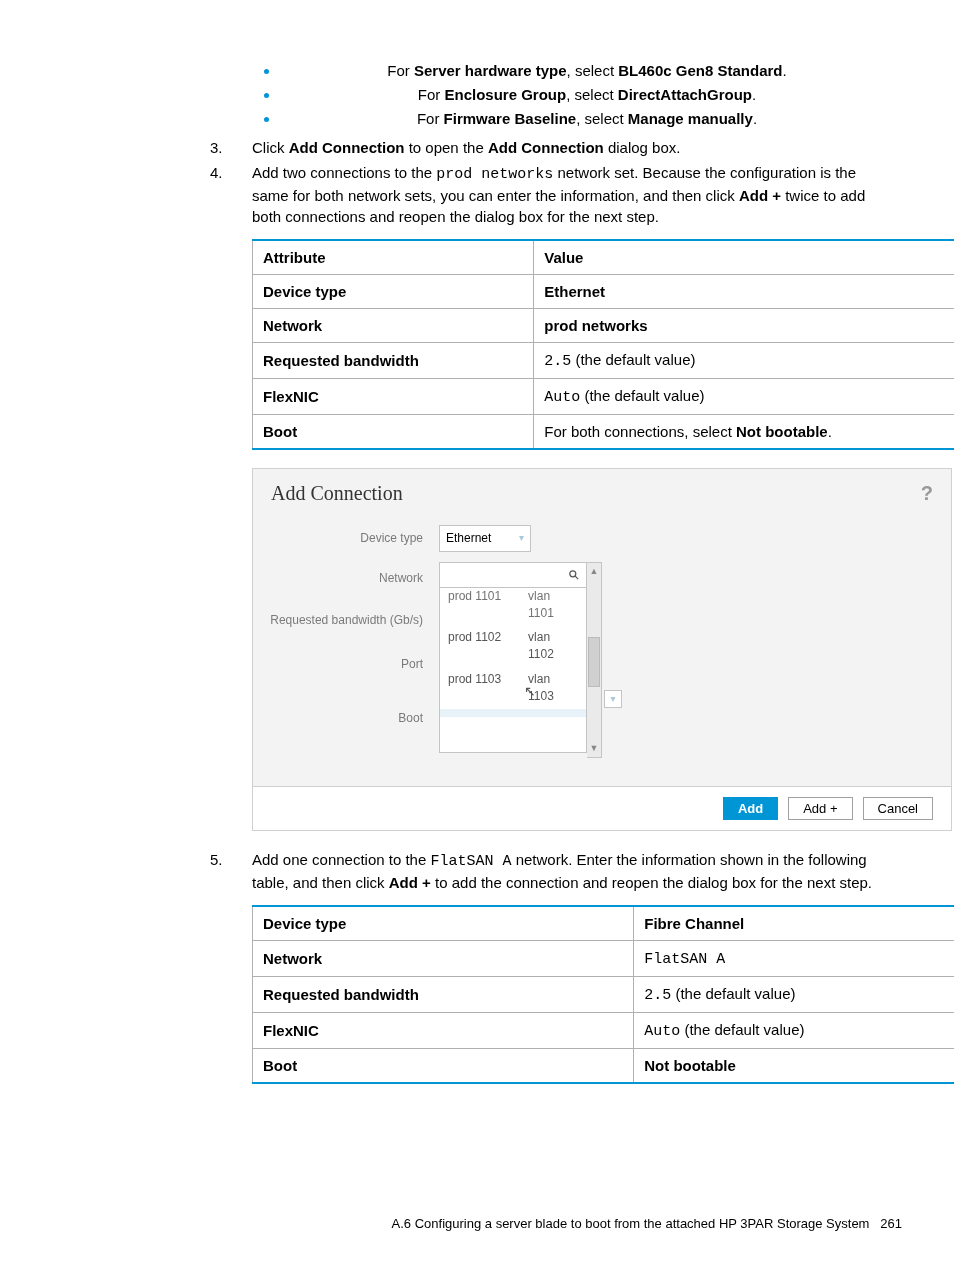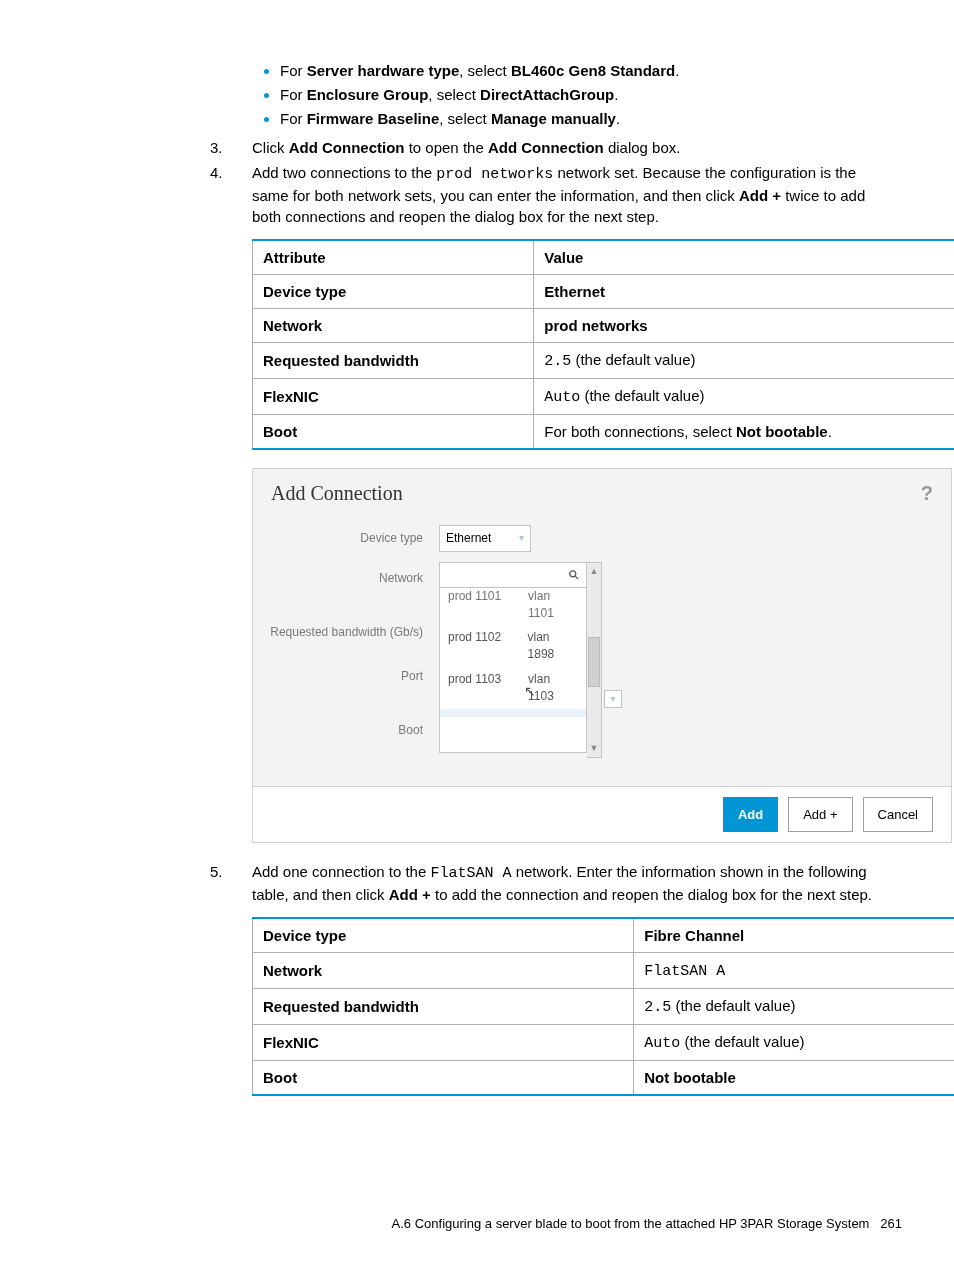--- a/index.html
+++ b/index.html
@@ -15,20 +15,21 @@
   .content {
     margin-left: 130px;
     margin-right: 0;
   }
   ul.bullets {
     margin: 0 0 8px 0;
     padding-left: 90px;
   }
   ul.bullets li {
     margin-bottom: 3px;
+    text-align: center;
   }
   ul.bullets li::marker {
     color: #0096d6;
     font-size: 16px;
   }
   ol.steps {
     list-style: none;
     padding-left: 0;
     margin: 0;
   }
@@ -95,21 +96,21 @@
   }
   .dlg-labels {
     width: 180px;
     text-align: right;
     color: #7a7a7a;
     font-size: 12px;
   }
   .dlg-labels div { padding: 6px 10px 6px 0; line-height: 1.2; }
   .dlg-labels .dl-dt { height: 22px; }
   .dlg-labels .dl-nw { height: 22px; margin-top: 6px; }
-  .dlg-labels .dl-rb { height: 26px; margin-top: 20px; }
+  .dlg-labels .dl-rb { height: 26px; margin-top: 8px; }
   .dlg-labels .dl-pt { height: 20px; margin-top: 6px; }
   .dlg-labels .dl-bt { height: 20px; margin-top: 22px; }
   .dlg-ctrls {
     padding-left: 6px;
   }
   .select {
     background: #fff;
     border: 1px solid #c4c4c4;
     font-size: 12px;
     padding: 4px 6px;
@@ -194,21 +195,21 @@
   .dlg-foot {
     background: #fff;
     border-top: 1px solid #d0d0d0;
     padding: 10px 18px;
     display: flex;
     justify-content: flex-end;
     gap: 10px;
   }
   .btn {
     font-size: 13px;
-    padding: 9px 14px;
+    padding: 3px 14px;
     border: 1px solid #a0a0a0;
     background: #fff;
     cursor: pointer;
     font-family: Arial, sans-serif;
   }
   .btn.primary {
     background: #0096d6;
     border-color: #0096d6;
     color: #fff;
     font-weight: bold;
@@ -299,21 +300,21 @@
                   <line x1="12" y1="12" x2="17" y2="17" stroke="#555" stroke-width="2"></line>
                 </svg>
             </div>
             <div class="nw-list">
               <div class="nw-row cut">
                   <span class="c1">prod 1101</span>
                   <span>vlan 1101</span>
                 </div>
               <div class="nw-row">
                   <span class="c1">prod 1102</span>
-                  <span>vlan 1898</span>
+                  <span>vlan 1102</span>
                 </div>
               <div class="nw-row">
                   <span class="c1">prod 1103</span>
                   <span>vlan 1103</span>
                 </div>
               <div class="nw-row sel"></div>
 
               <span class="nw-cursor">↖</span>
             </div>
           </div>

